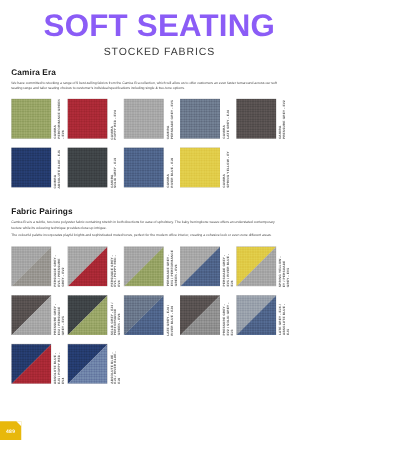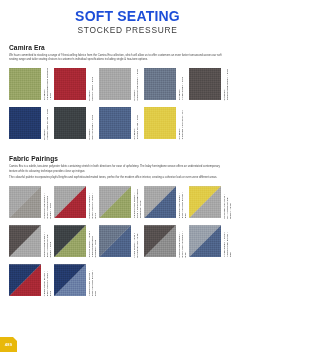--- a/index.html
+++ b/index.html
@@ -13,24 +13,24 @@
   .page{
     position:relative;
     width:255px;height:360px;
     box-sizing:border-box;
     padding:0 9px;
   }
 
   
   .masthead{padding-top:9px;text-align:center;}
   .title{
-    font-size:14px;
+    font-size:25px;
     font-weight:bold;
     letter-spacing:0.2px;
-    color:#1d4ed8;
+    color:#8b5cf6;
     line-height:1.0;
     margin:0;
     font-family:"Liberation Sans", sans-serif;
     text-align:center;
   }
   .subtitle{
     font-size:8.4px;
     letter-spacing:0.7px;
     color:#3b3b3b;
     margin:2px 0 0 0;
@@ -136,21 +136,21 @@
     border-top:4px solid #ffffff;
   }
 </style>
 </head>
 <body>
 
 <div class="page">
 
   <div class="masthead">
     <h1 class="title">SOFT SEATING</h1>
-    <div class="subtitle">STOCKED PRESSURE</div>
+    <div class="subtitle">STOCKED FABRICS</div>
   </div>
 
   <div class="section">
     <h2 class="section-heading">Camira Era</h2>
     <p class="para">We have committed to stocking a range of 9 best-selling fabrics from the Camira Era collection, which will allow us to offer customers an even faster turnaround across our soft seating range and tailor seating choices to customer's individual specifications including single &amp; two-tone options.</p>
     <div class="grid" id="grid-0">
         <div class="cell">
           <div class="swatch">
             <div class="solidfill" style="background: rgb(151, 164, 101);"></div>
             <div class="grain"></div>

